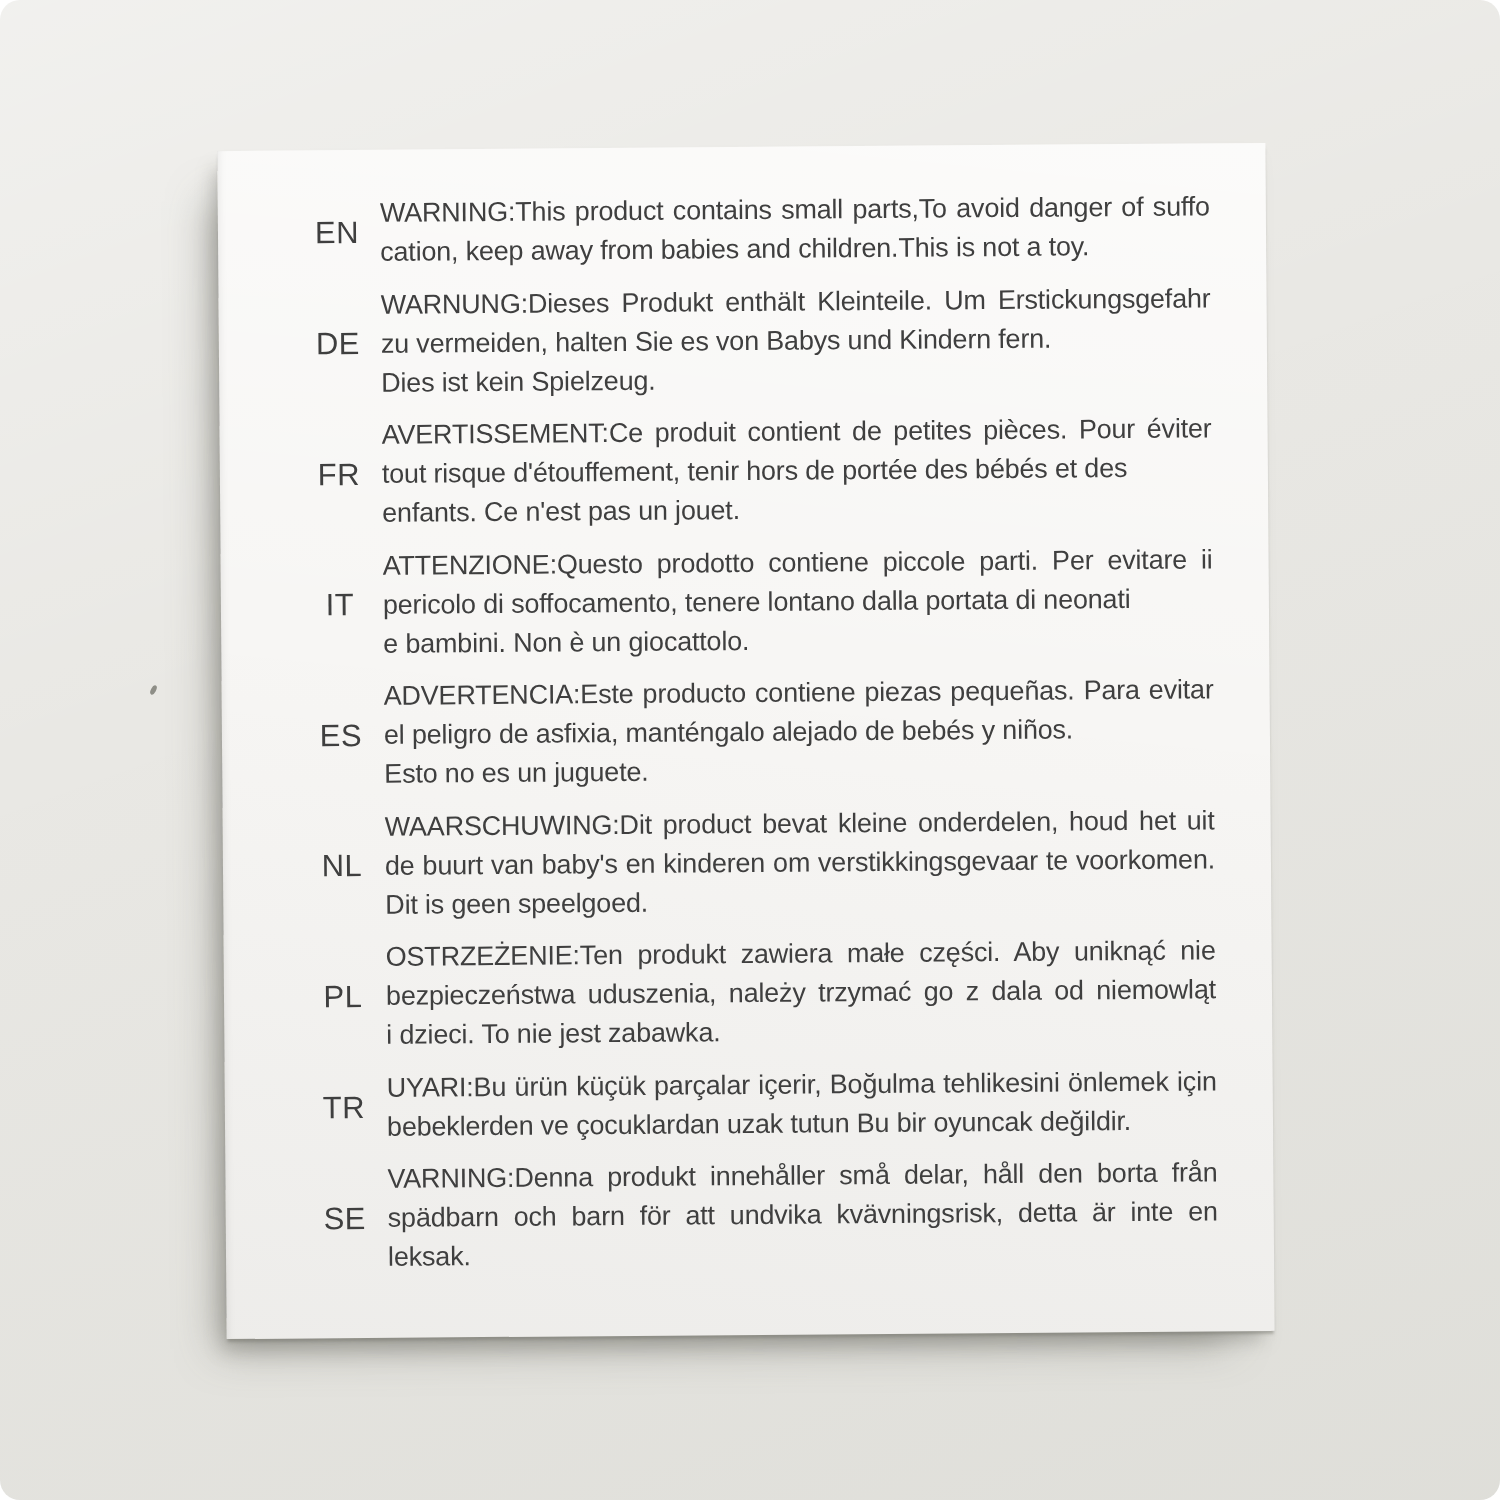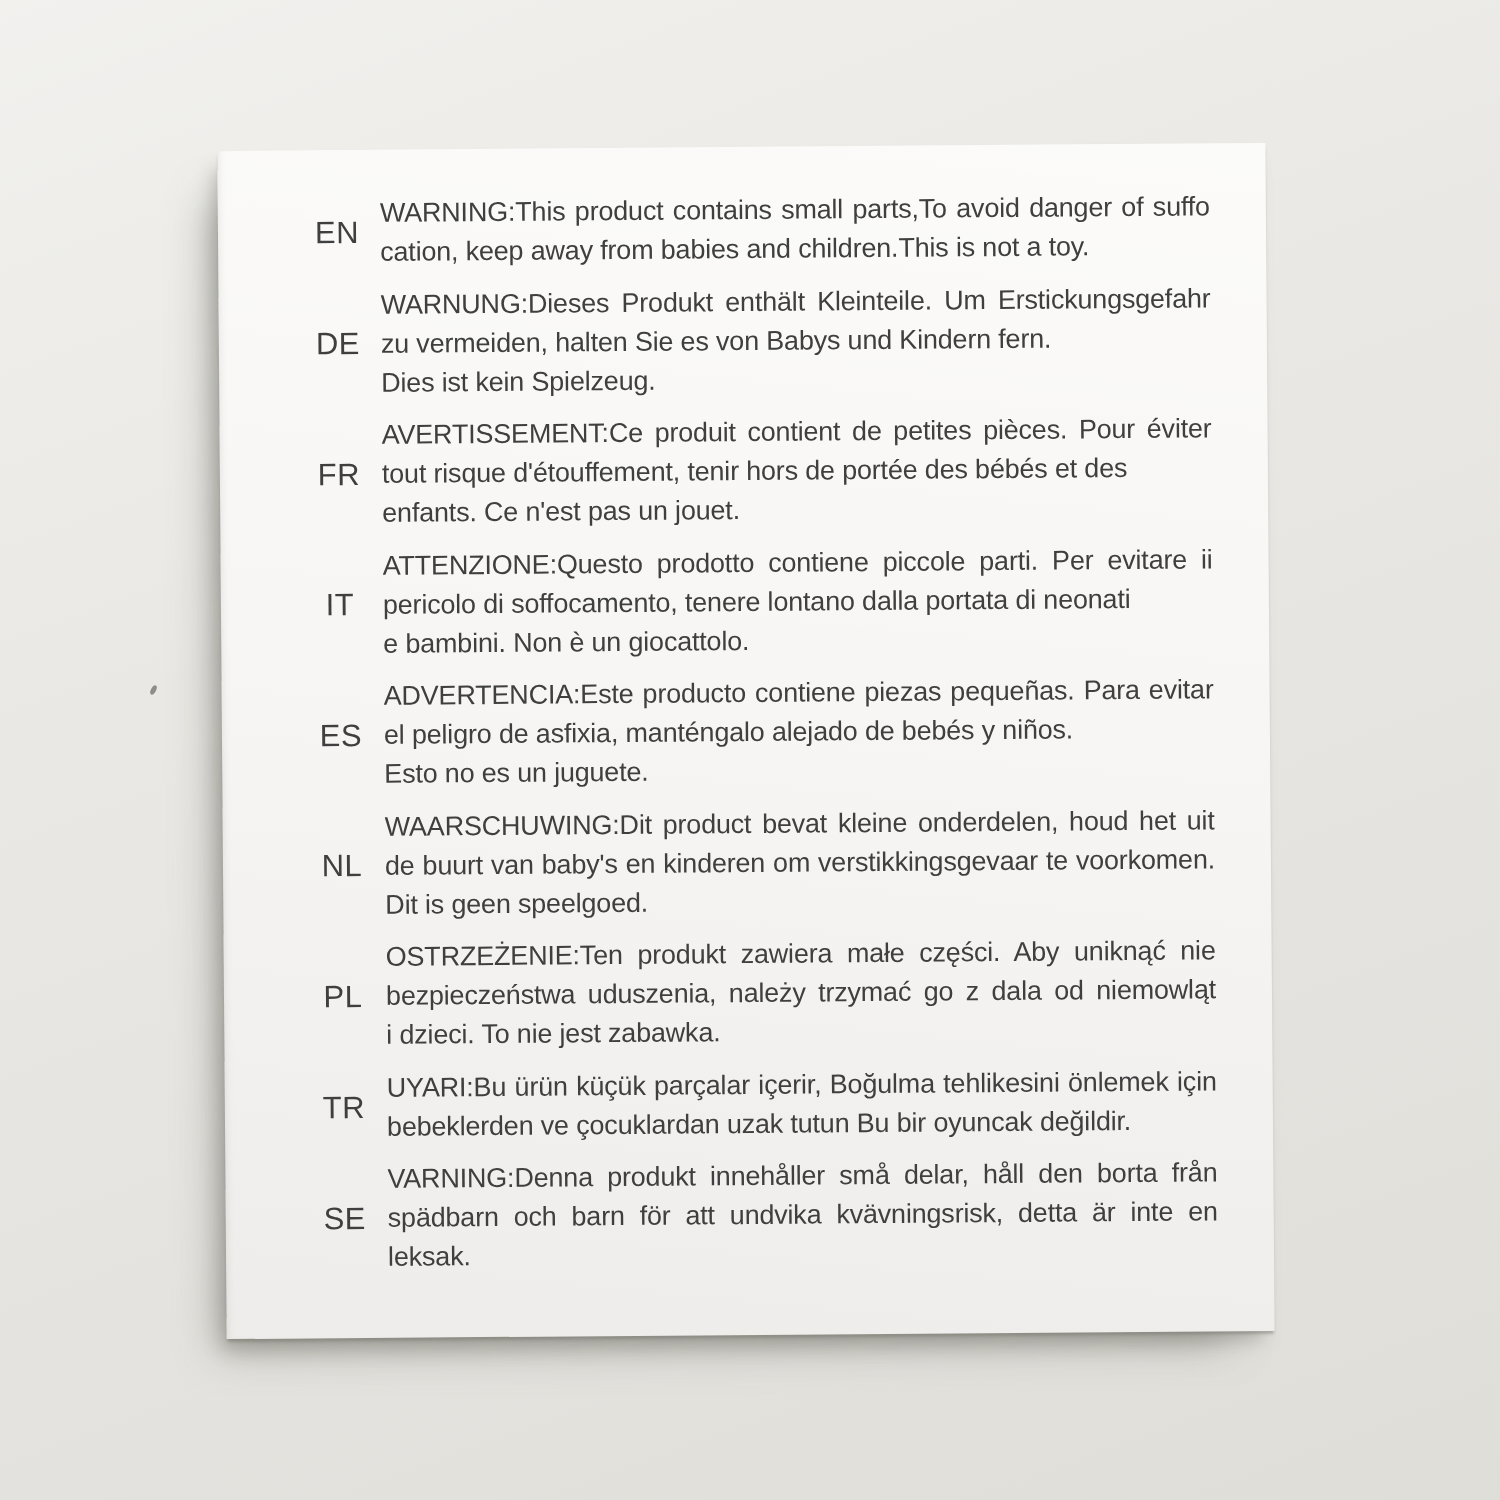--- a/index.html
+++ b/index.html
@@ -7,20 +7,21 @@
     width: 1500px; height: 1500px;
     font-family: "Liberation Sans", "DejaVu Sans", sans-serif;
     overflow: hidden;
   }
   #scene {
     position: relative;
     width: 1500px; height: 1500px;
     background:
       linear-gradient(160deg, rgba(255,255,255,0.38) 0%, rgba(255,255,255,0) 38%, rgba(88,94,72,0.07) 100%),
       var(--bg, #e9e8e4);
+    border-radius: 20px;
   }
   .paper {
     position: absolute;
     left: 222px; top: 147px;
     width: 1048px; height: 1188px;
     background:
       linear-gradient(186deg, rgba(255,255,255,0.55) 0%, rgba(255,255,255,0) 45%, rgba(60,60,52,0.05) 100%),
       var(--paper, #f7f6f4);
     transform: rotate(-0.45deg);
     box-shadow:

